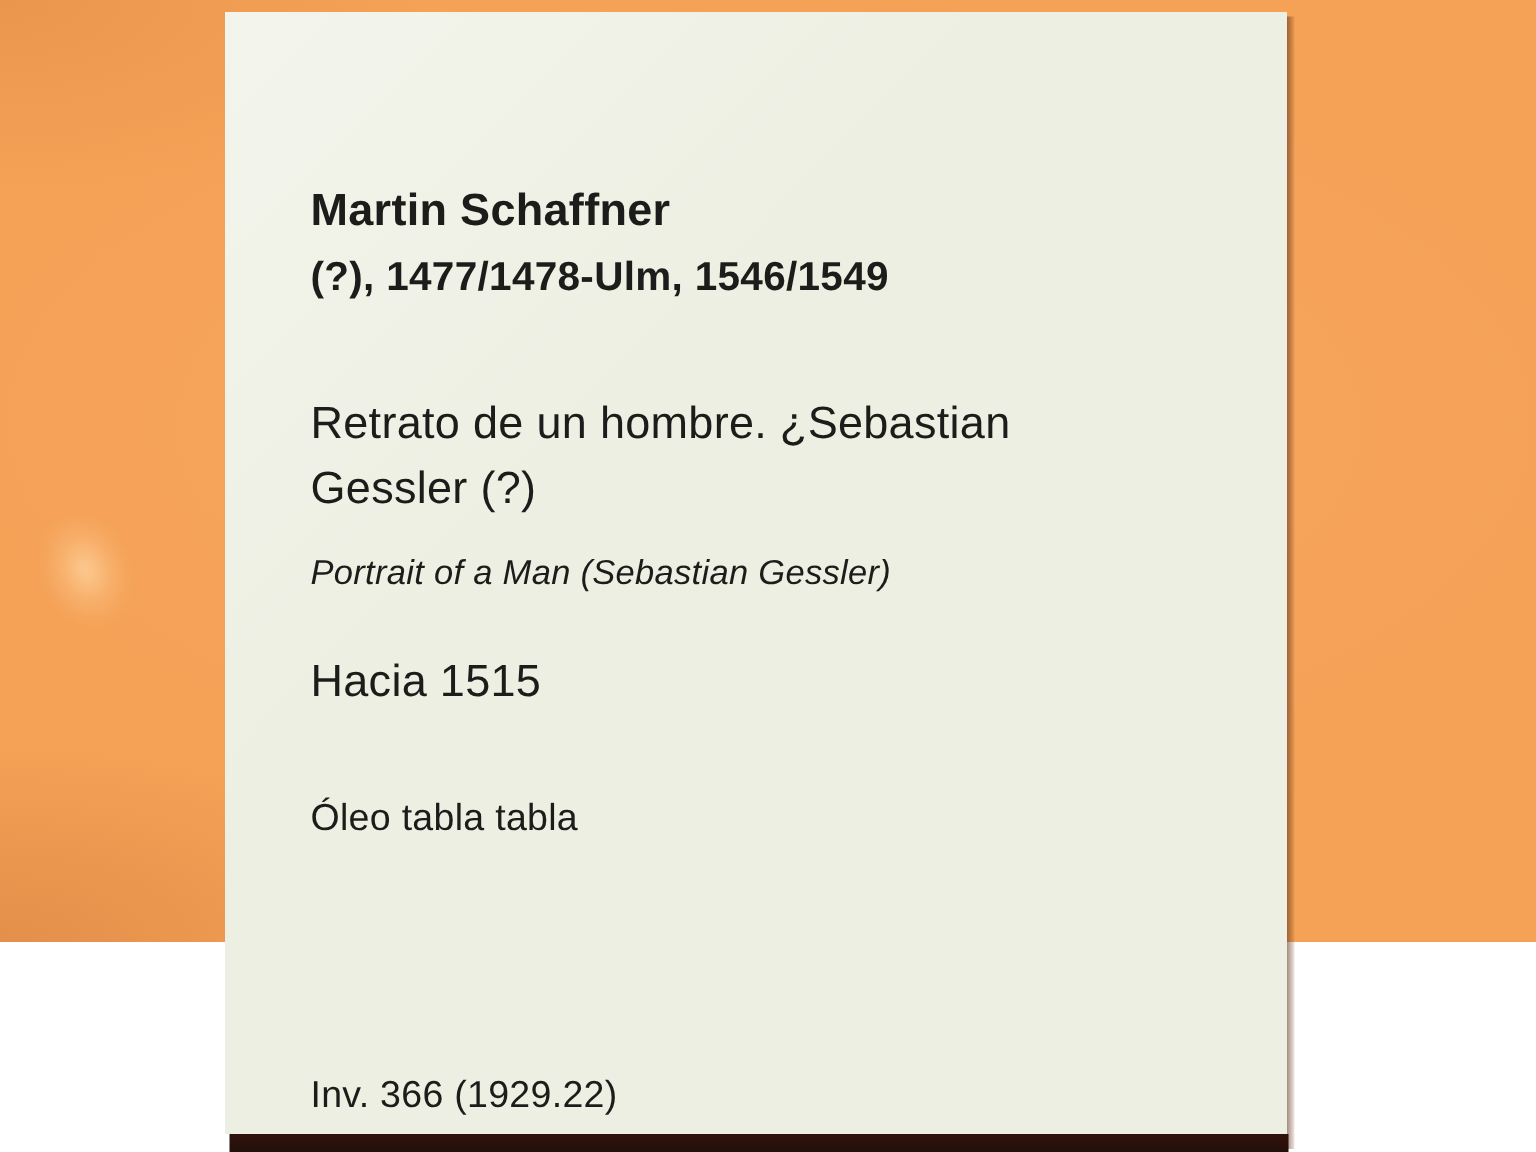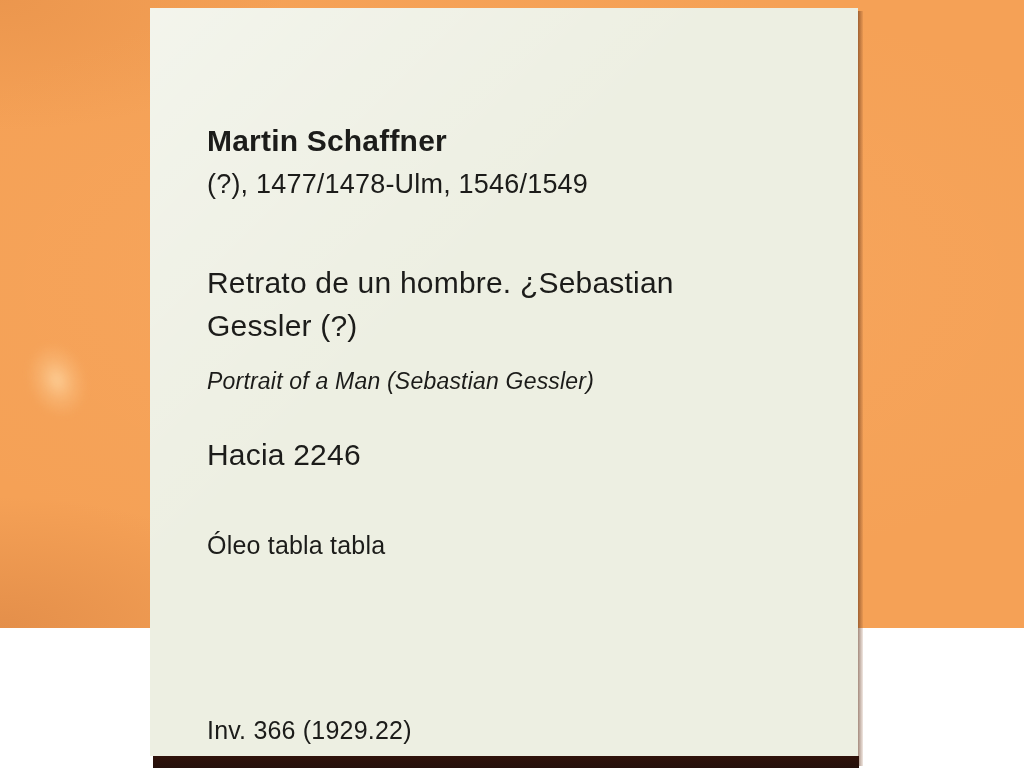--- a/index.html
+++ b/index.html
@@ -77,21 +77,21 @@
 
   .artist {
     top: 116px;
     font-size: 30px;
     font-weight: 700;
   }
 
   .artist-dates {
     top: 161px;
     font-size: 27px;
-    font-weight: 400;
+    font-weight: 700;
   }
 
   .title-es-1 { top: 258px; font-size: 30px; }
   .title-es-2 { top: 301px; font-size: 30px; }
 
   .title-en {
     top: 360px;
     font-size: 23px;
     font-style: italic;
   }
@@ -122,21 +122,21 @@
     <div class="line artist">Martin Schaffner</div>
 
     <div class="line artist-dates">(?), 1477/1478-Ulm, 1546/1549</div>
 
     <div class="line title-es-2">Gessler (?)</div>
 
     <div class="line title-es-1">Retrato de un hombre. ¿Sebastian</div>
 
     <div class="line title-en">Portrait of a Man (Sebastian Gessler)</div>
 
-    <div class="line work-date">Hacia 2246</div>
+    <div class="line work-date">Hacia 1515</div>
 
     <div class="line medium">Óleo tabla tabla</div>
 
     <div class="line inventory">Inv. 366 (1929.22)</div>
 
     <div class="card-shadow-right"></div>
     <div class="card-shadow-bottom"></div>
   </div>
 </div>
 

